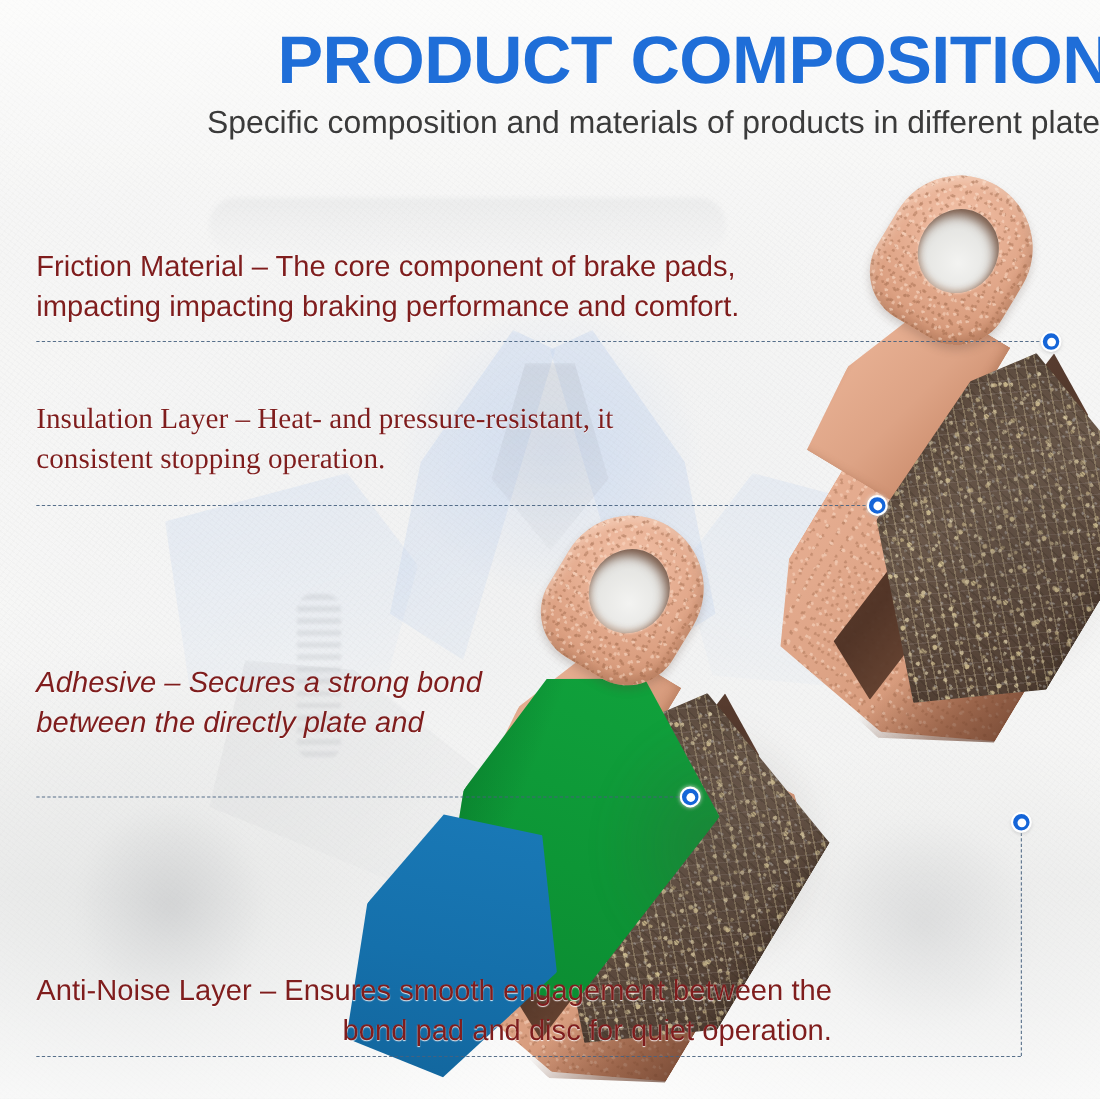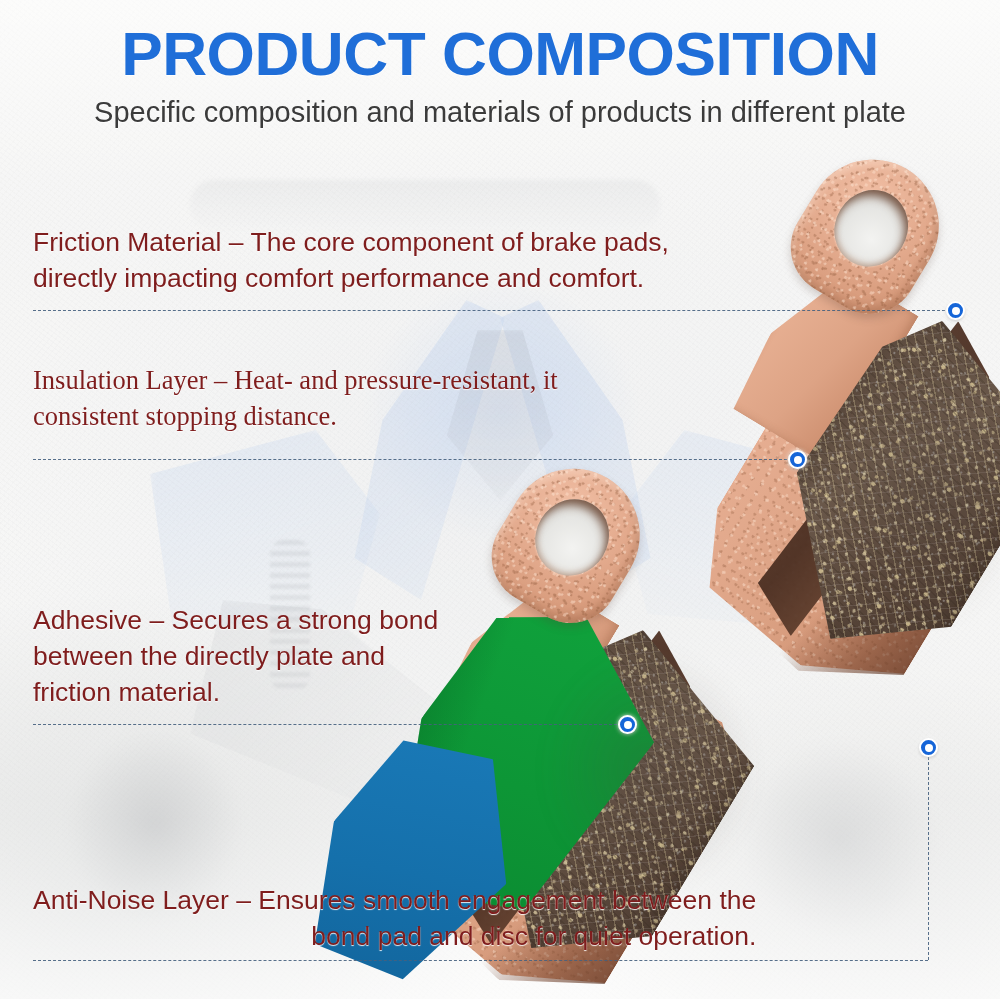--- a/index.html
+++ b/index.html
@@ -111,21 +111,21 @@
   }
   .bg-noise {
     position:absolute; inset:0;
     opacity:0.16;
     background-image:
       repeating-linear-gradient(37deg, rgba(120,120,125,0.30) 0 1px, rgba(255,255,255,0) 1px 4px),
       repeating-linear-gradient(-52deg, rgba(130,130,135,0.22) 0 1px, rgba(255,255,255,0) 1px 5px);
   }
 
   
-  .header { position:absolute; left:0; top:24px; width:1000px; z-index:6; text-align:center; }
+  .header { position:absolute; left:0; top:24px; width:1000px; z-index:6; text-align:right; }
 
   .title {
     font-size:61px;
     font-weight:bold;
     letter-spacing:-0.5px;
     color:#1f6ed8;
     line-height:1.0;
     white-space:nowrap;
     transform:scaleX(1.02);
     text-shadow:0 1px 0 rgba(255,255,255,0.85);
@@ -145,21 +145,21 @@
     z-index:6;
     color:#7f1d1d;
     font-size:26.5px;
     line-height:36px;
     text-shadow:0 1px 1px rgba(255,255,255,0.9);
   }
   .txt-block p { margin:0; white-space:nowrap; }
 
   #block-friction  { left:33px; top:224px;  }
   #block-insulation{ left:33px; top:362px;font-family:Liberation Serif, serif;  }
-  #block-adhesive  { left:33px; top:602px;  }
+  #block-adhesive  { left:33px; top:602px;font-style:italic;  }
   #block-antinoise { left:33px; top:882px;text-align:right;  }
 
   
   .dash-line {
     position:absolute;
     height:0;
     border-top:1.6px dashed #46617f;
     z-index:5;
     opacity:0.9;
   }
@@ -444,32 +444,31 @@
   <div class="dash-line" id="dash-4"></div>
   <div class="dash-vert" id="dash-4v"></div>
 
   <div class="dot" id="dot-1"></div>
   <div class="dot" id="dot-2"></div>
   <div class="dot" id="dot-3"></div>
   <div class="dot" id="dot-4"></div>
 
   <div class="txt-block" id="block-friction">
     <p>Friction Material – The core component of brake pads,</p>
-    <p>directly impacting comfort performance and comfort.</p>
+    <p>impacting impacting braking performance and comfort.</p>
   </div>
 
   <div class="txt-block" id="block-insulation">
     <p>Insulation Layer – Heat- and pressure-resistant, it</p>
-    <p>consistent stopping distance.</p>
+    <p>consistent stopping operation.</p>
   </div>
 
   <div class="txt-block" id="block-adhesive">
     <p>Adhesive – Secures a strong bond</p>
     <p>between the directly plate and</p>
-    <p>friction material.</p>
   </div>
 
   <div class="txt-block" id="block-antinoise">
     <p>Anti-Noise Layer – Ensures smooth engagement between the</p>
     <p>bond pad and disc for quiet operation.</p>
   </div>
 
 </div>
 
 </body></html>

